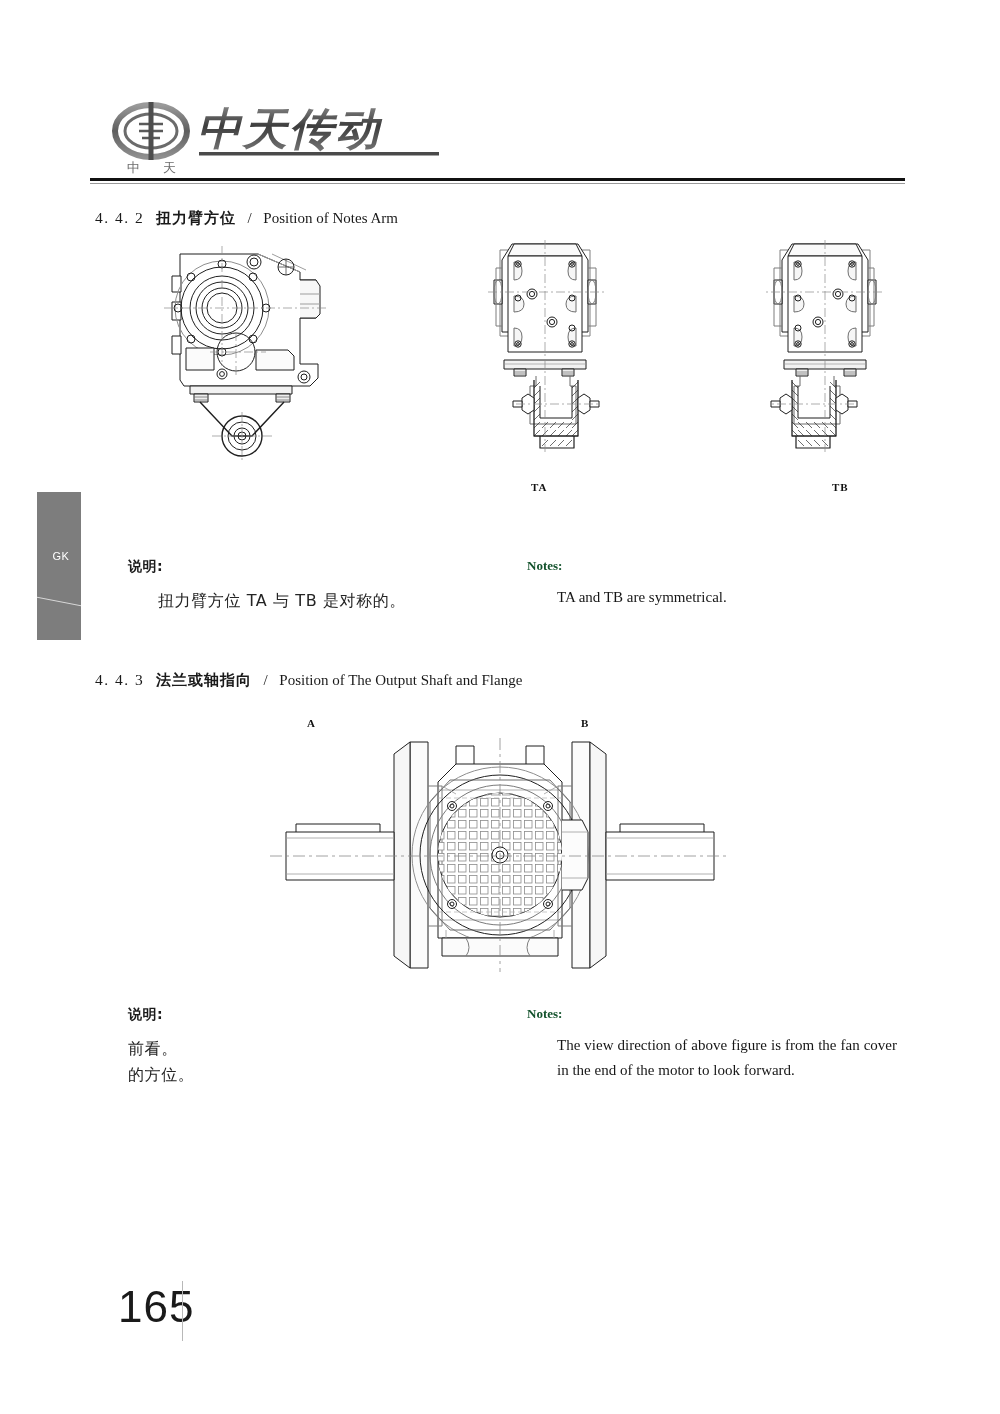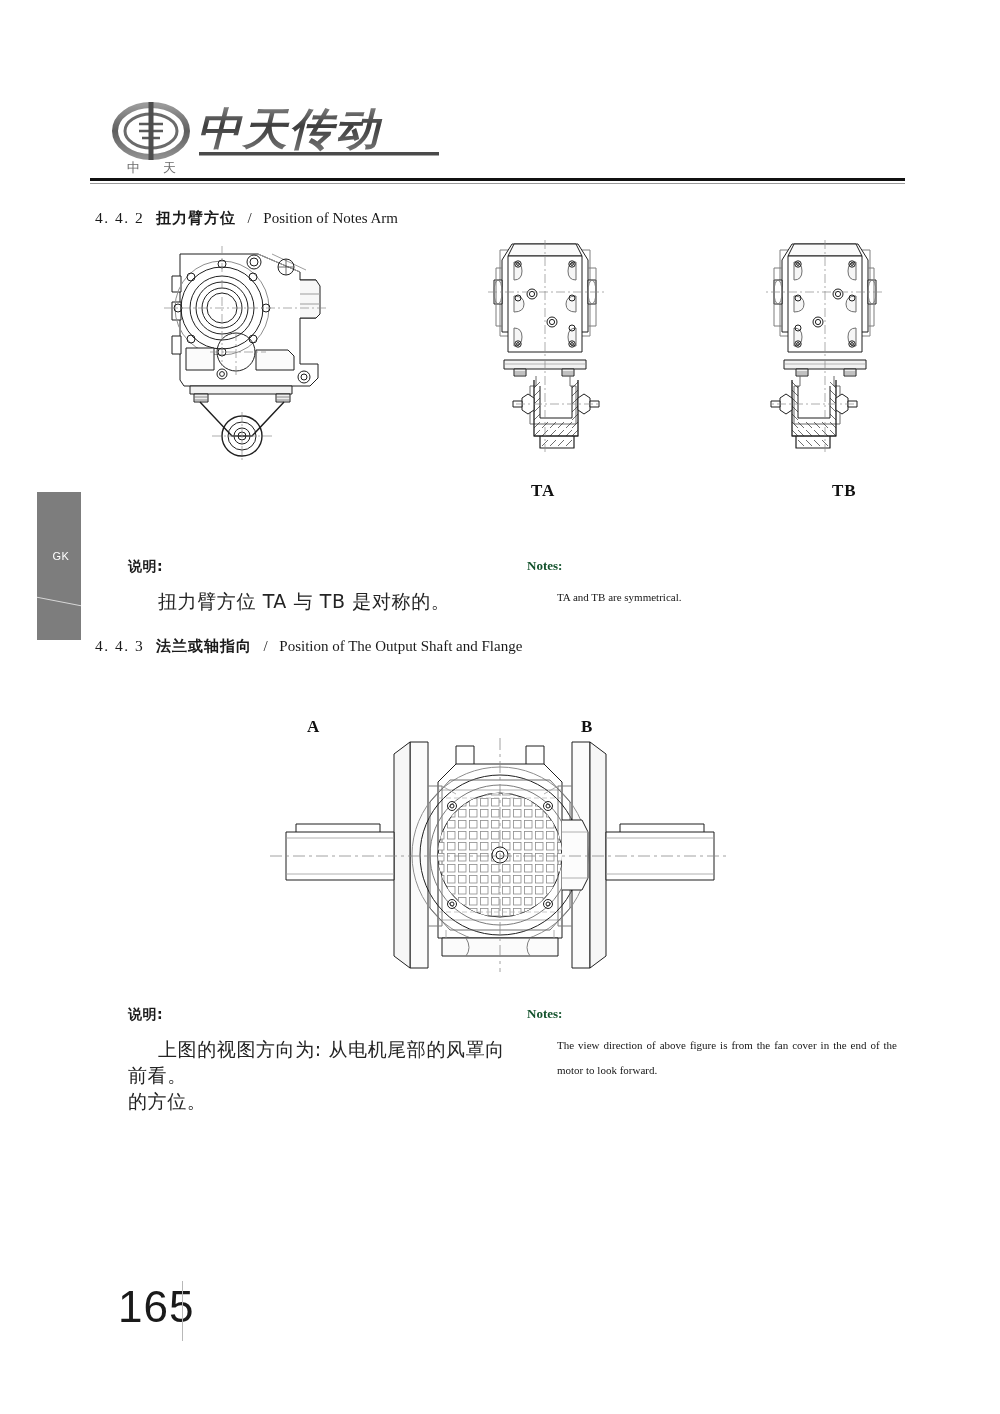--- a/index.html
+++ b/index.html
@@ -79,21 +79,21 @@
     font-family: "DejaVu Sans", sans-serif;
     font-weight: bold;
     font-size: 15px;
     letter-spacing: 1px;
   }
   .section-heading .en {
     font-family: "Liberation Serif", serif;
     font-size: 15px;
   }
   #heading-442 { left: 95px; top: 210px; }
-  #heading-443 { left: 95px; top: 638px; }
+  #heading-443 { left: 95px; top: 672px; }
 
   
   #side-tab {
     position: absolute;
     left: 37px;
     top: 492px;
     width: 44px;
     height: 148px;
     background: #7d7d7d;
     overflow: hidden;
@@ -132,50 +132,50 @@
   }
   .note-title-en {
     font-family: "Liberation Serif", serif;
     font-weight: bold;
     font-size: 13px;
     color: #14532d;
     margin-bottom: 11px;
   }
   .note-line-cn {
     font-family: "DejaVu Sans", sans-serif;
-    font-size: 19px;
+    font-size: 16px;
     color: #242424;
     line-height: 26px;
     letter-spacing: 0.6px;
     white-space: pre-wrap;
   }
   .note-line-en {
     font-family: "Liberation Serif", serif;
-    font-size: 11px;
+    font-size: 15px;
     color: #161616;
     line-height: 25px;
   }
   .indent { padding-left: 30px; }
 
   #notes-cn-1 { left: 128px; top: 558px; width: 380px; }
   #notes-en-1 { left: 527px; top: 558px; width: 360px; }
   #notes-cn-2 { left: 128px; top: 1006px; width: 390px; }
   #notes-en-2 { left: 527px; top: 1006px; width: 370px; }
 
   #notes-en-2 .justified {
     text-align: justify;
     text-justify: inter-word;
   }
 
   
   .fig-label {
     position: absolute;
     font-family: "Liberation Serif", serif;
     font-weight: bold;
-    font-size: 17px;
+    font-size: 11px;
     color: #111111;
     letter-spacing: 1px;
   }
   #label-ta { left: 531px; top: 481px; }
   #label-tb { left: 832px; top: 481px; }
   #label-a  { left: 307px; top: 717px; }
   #label-b  { left: 581px; top: 717px; }
 
   
   .drawing { position: absolute; }
@@ -575,21 +575,20 @@
     </g>
 
     <g stroke="#8a8a8a" stroke-width="0.8" stroke-dasharray="12,4,3,4">
       <path d="M0 136 H460"></path>
       <path d="M230 18 V252"></path>
     </g>
   </svg>
 
   <div class="note-block" id="notes-cn-2">
     <div class="note-title-cn">说明:</div>
-    <div class="note-line-cn indent">上图的视图方向为: 从电机尾部的风罩向</div>
     <div class="note-line-cn">前看。</div>
     <div class="note-line-cn">的方位。</div>
   </div>
 
   <div class="note-block" id="notes-en-2">
     <div class="note-title-en">Notes:</div>
     <div class="note-line-en indent justified">The view direction of above figure is from the fan cover in the end of the motor to look forward.</div>
   </div>
 
   <div id="page-number">165</div>

